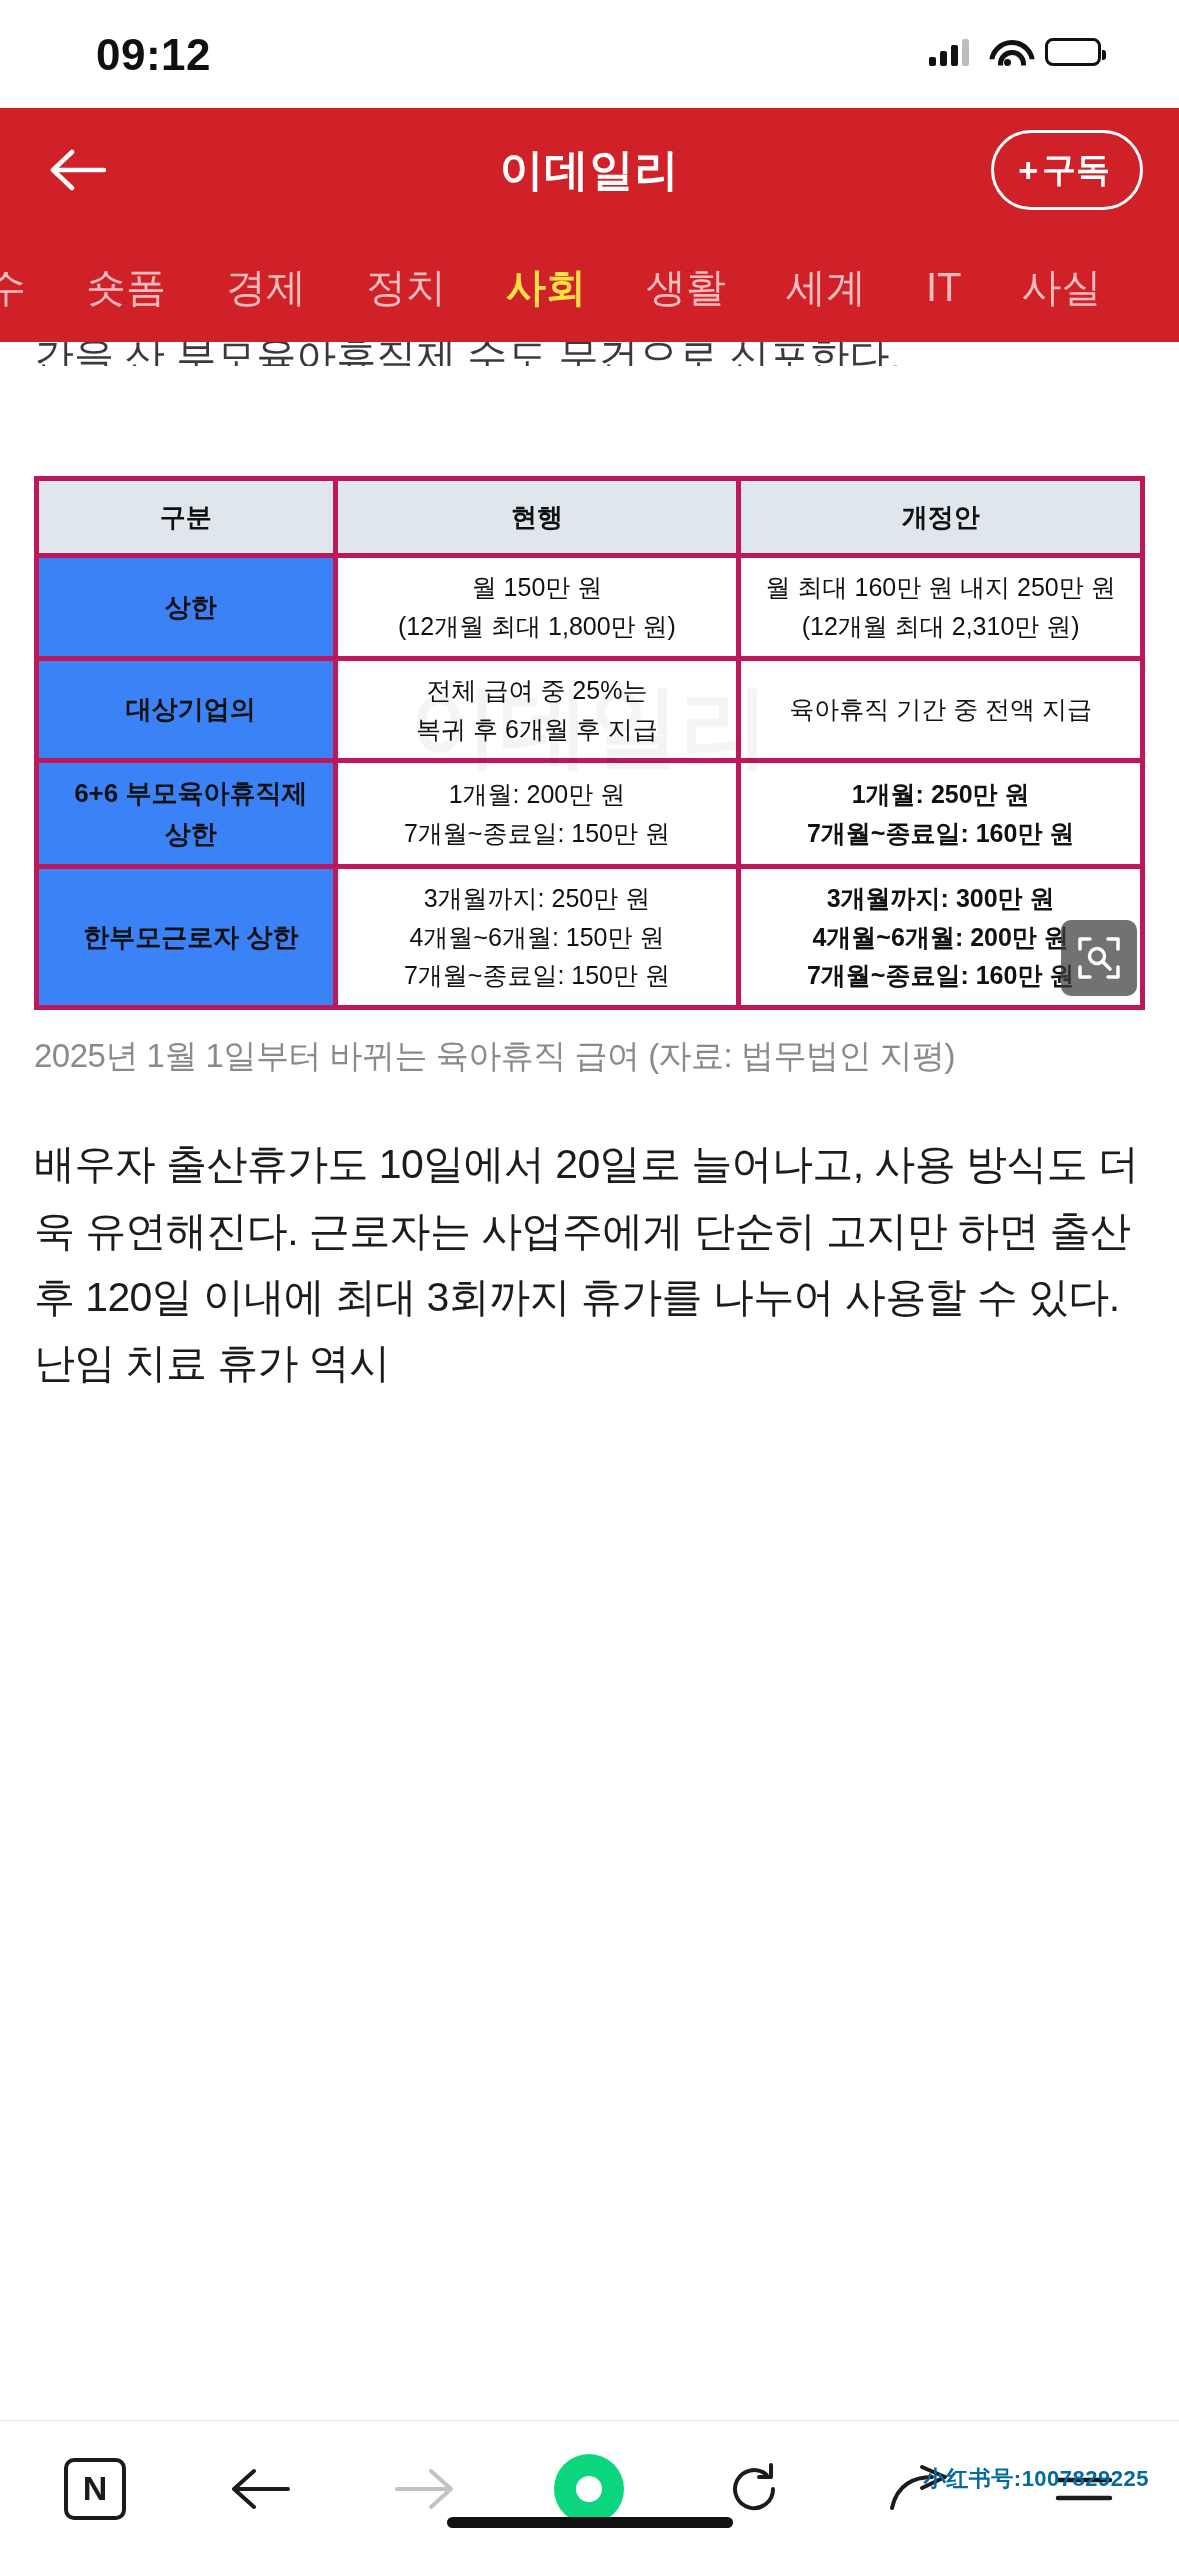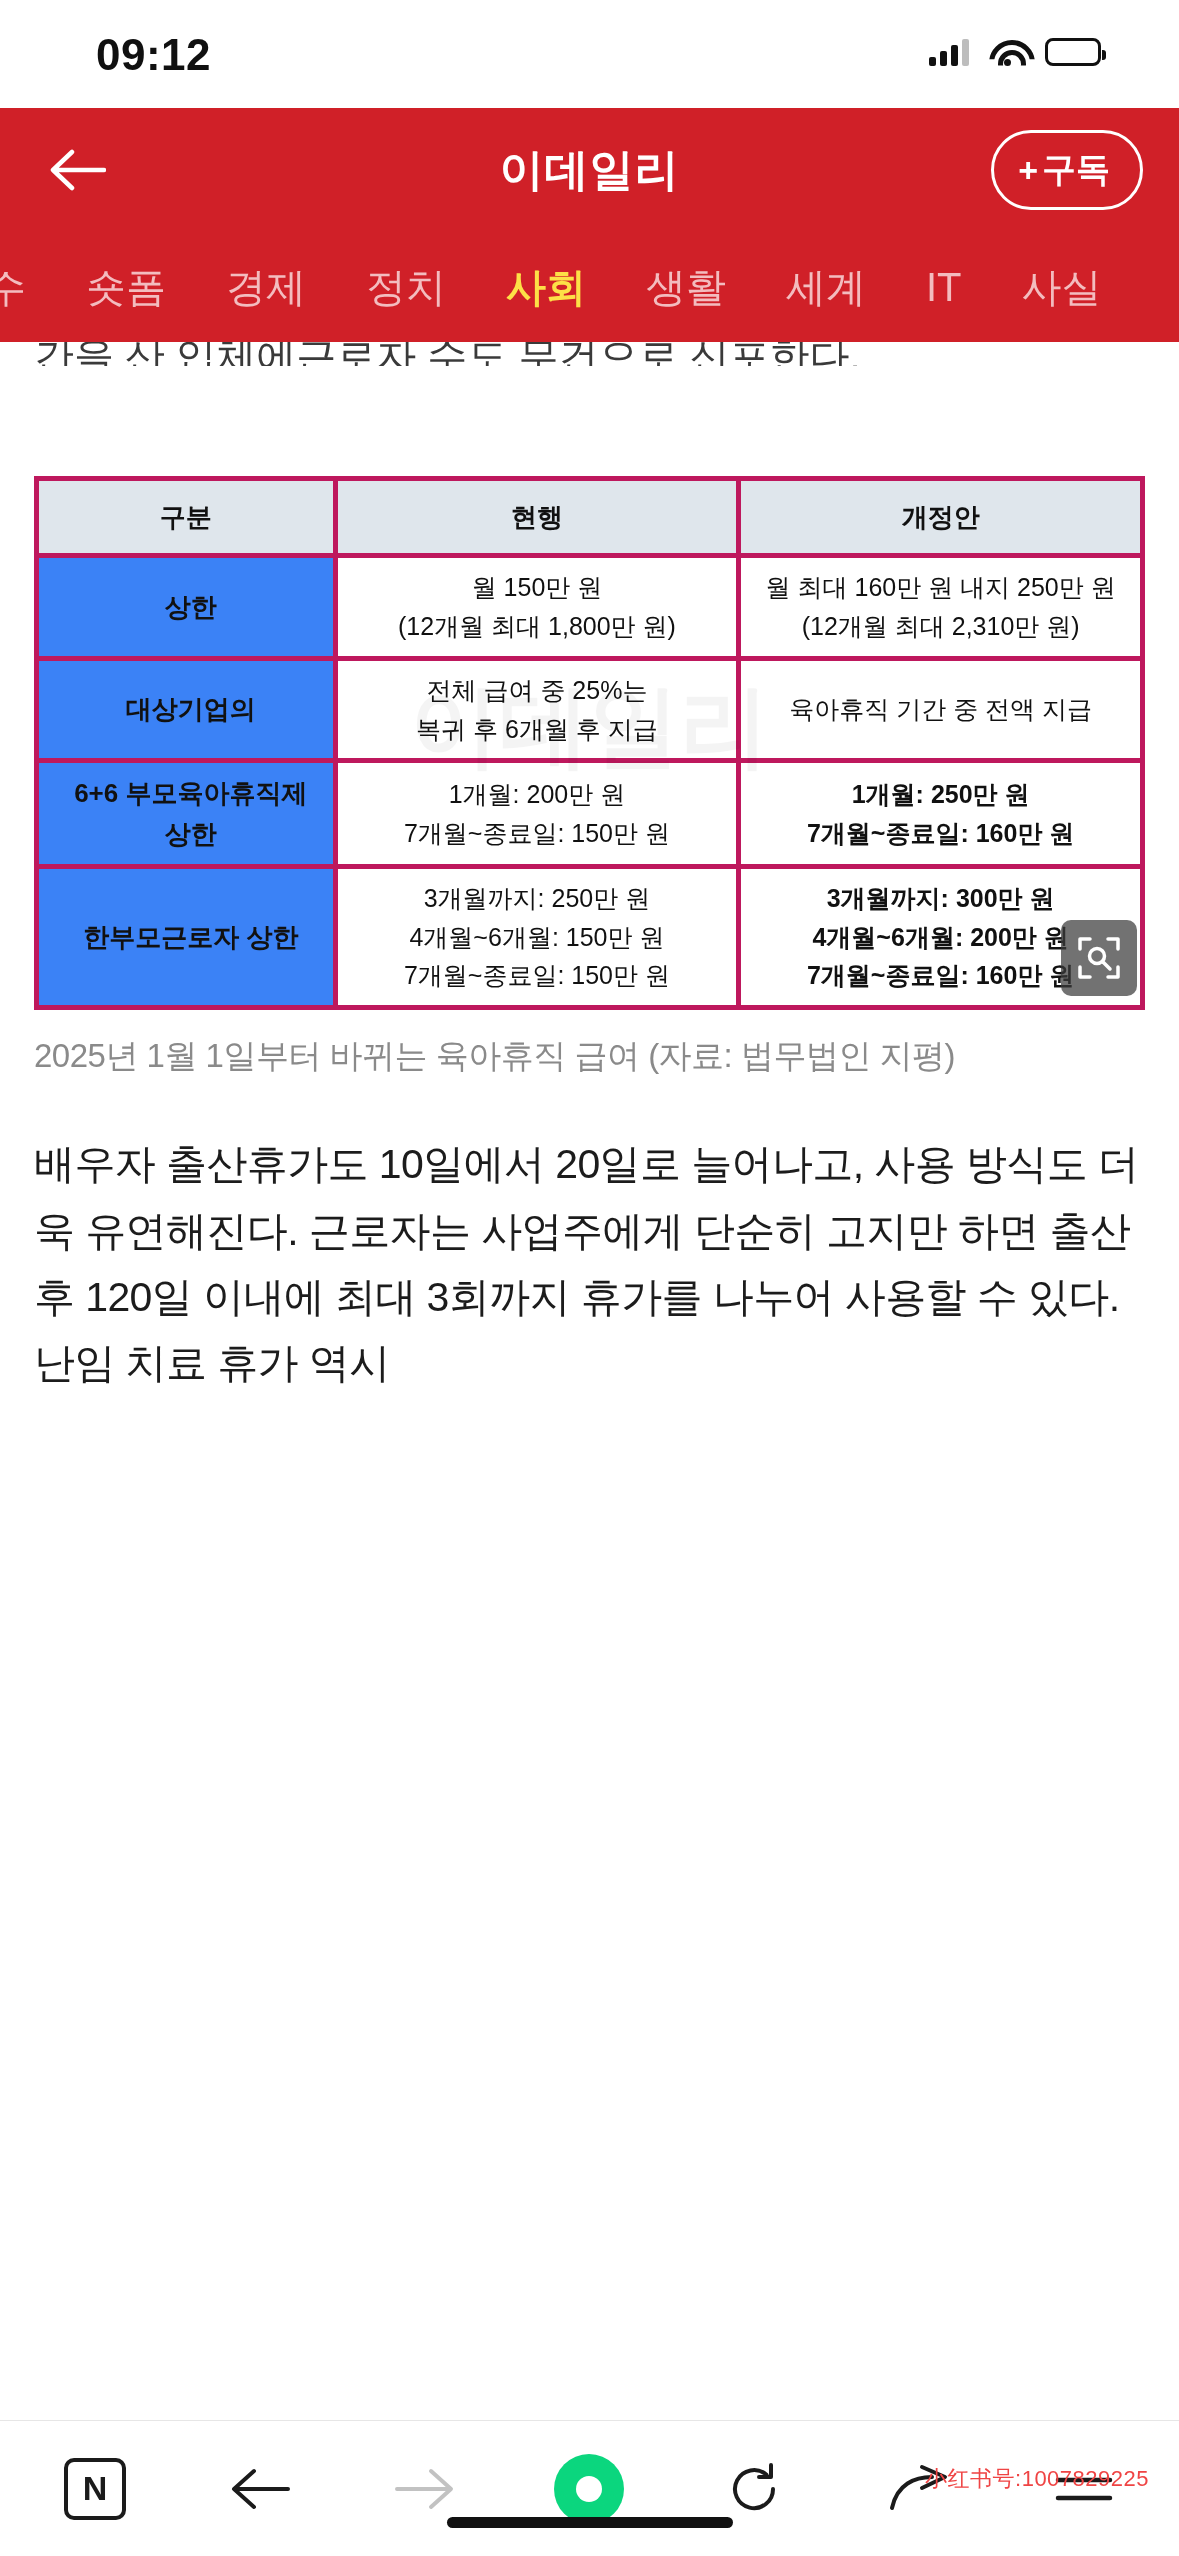--- a/index.html
+++ b/index.html
@@ -273,22 +273,23 @@
     width: 286px;
     height: 11px;
     border-radius: 8px;
     background: #111;
   }
   .watermark {
     position: absolute;
     right: 30px;
     bottom: 62px;
     font-size: 22px;
-    color: #ef4444;
+    color: #0369a1;
     letter-spacing: 0.5px;
+    font-weight: bold;
   }
   .ghost-wm {
     position: absolute;
     left: 50%;
     top: 47%;
     transform: translate(-50%,-50%);
     font-size: 90px;
     color: rgba(0,0,0,0.045);
     font-weight: 700;
     pointer-events: none;
@@ -334,21 +335,21 @@
     <div class="tab">경제</div>
     <div class="tab">정치</div>
     <div class="tab active">사회</div>
     <div class="tab">생활</div>
     <div class="tab">세계</div>
     <div class="tab">IT</div>
     <div class="tab">사실</div>
   </div>
 
   <div class="article">
-    <div class="clipped-line">간을 산 입체에근로자 수도 무건으로 신포한다.</div>
+    <div class="clipped-line">간을 산 부모육아휴직제 수도 무건으로 신포한다.</div>
 
     <div class="figure">
       <div class="ghost-wm">이데일리</div>
       <table class="data">
         <colgroup>
             <col class="c1">
             <col class="c2">
             <col class="c3">
           </colgroup>
         <thead>

